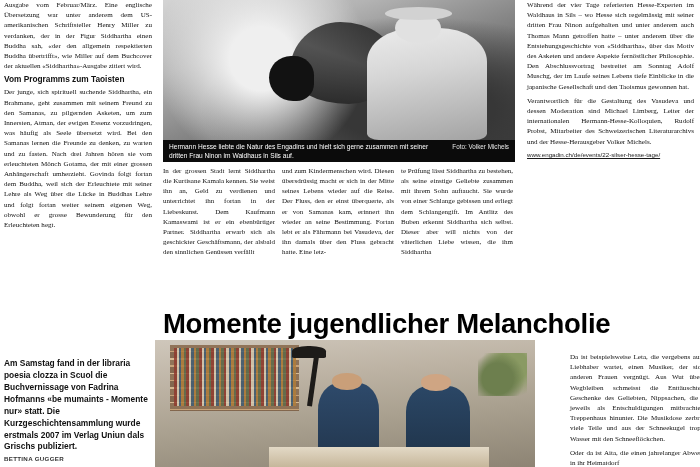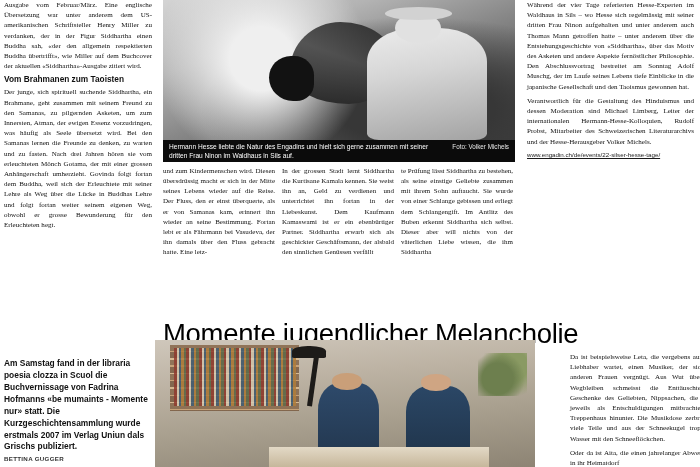--- a/index.html
+++ b/index.html
@@ -96,23 +96,23 @@
 
   
   .midcols{
     position:absolute;left:163px;top:166px;width:352px;
     display:flex;gap:7px;
   }
   .midcols .col{width:112px;font-size:7.0px;}
 
   
   .headline{
-    position:absolute;left:163px;top:302px;width:520px;
-    font-family:"Liberation Sans", sans-serif;
-    font-weight:normal;
+    position:absolute;left:163px;top:292px;width:520px;
+    font-family:"Liberation Sans", sans-serif;
+    font-weight:bold;
     font-size:27.5px;
     letter-spacing:-.3px;
     color:#000;
     line-height:1;
   }
 
   
   .lead{
     position:absolute;left:4px;top:358px;width:146px;
     font-family:"Liberation Sans", sans-serif;
@@ -195,21 +195,21 @@
   .bottom-right .col{font-size:7.05px;}
 </style>
 </head>
 <body>
 
 <div class="page">
 
   <div class="top-left">
     <div class="col">
       <p>Ausgabe vom Februar/März. Eine englische Übersetzung war unter anderem dem US-amerikanischen Schriftsteller Henry Miller zu verdanken, der in der Figur Siddhartha einen Buddha sah, «der den allgemein respektierten Buddha übertrifft», wie Miller auf dem Buchcover der aktuellen «Siddhartha»-Ausgabe zitiert wird.</p>
-      <h3 class="subhead">Vom Brahmanen zum Taoisten</h3>
+      <h3 class="subhead">Vom Programms zum Taoisten</h3>
       <p>Der junge, sich spirituell suchende Siddhartha, ein Brahmane, geht zusammen mit seinem Freund zu den Samanas, zu pilgernden Asketen, um zum Innersten, Atman, der ewigen Essenz vorzudringen, was häufig als Seele übersetzt wird. Bei den Samanas lernen die Freunde zu denken, zu warten und zu fasten. Nach drei Jahren hören sie vom erleuchteten Mönch Gotama, der mit einer grossen Anhängerschaft umherzieht. Govinda folgt fortan dem Buddha, weil sich der Erleuchtete mit seiner Lehre als Weg über die Lücke in Buddhas Lehre und folgt fortan weiter seinem eigenen Weg, obwohl er grosse Bewunderung für den Erleuchteten hegt.</p>
     </div>
   </div>
 
   <div class="photo-wrap">
     <div class="photo">
       <div class="ph-cow"></div>
       <div class="ph-head"></div>
       <div class="ph-man"></div>
       <div class="ph-man-head"></div>
@@ -217,31 +217,31 @@
     </div>
   </div>
   <div class="caption-bar">
     <span class="caption-txt">Hermann Hesse liebte die Natur des Engadins und hielt sich gerne zusammen mit seiner dritten Frau Ninon im Waldhaus in Sils auf.</span>
     <span class="caption-credit">Foto: Volker Michels</span>
   </div>
 
   <div class="top-right">
     <div class="col">
       <p>Während der vier Tage referierten Hesse-Experten im Waldhaus in Sils – wo Hesse sich regelmässig mit seiner dritten Frau Ninon aufgehalten und unter anderem auch Thomas Mann getroffen hatte – unter anderem über die Entstehungsgeschichte von «Siddhartha», über das Motiv des Asketen und andere Aspekte fernöstlicher Philosophie. Den Abschlussvortrag bestreitet am Sonntag Adolf Muschg, der im Laufe seines Lebens tiefe Einblicke in die japanische Gesellschaft und den Taoismus gewonnen hat.</p>
-      <p>Verantwortlich für die Gestaltung des Hinduismus und dessen Moderation sind Michael Limberg, Leiter der internationalen Hermann-Hesse-Kolloquien, Rudolf Probst, Mitarbeiter des Schweizerischen Literaturarchivs und der Hesse-Herausgeber Volker Michels.</p>
+      <p>Verantwortlich für die Gestaltung des Vasudeva und dessen Moderation sind Michael Limberg, Leiter der internationalen Hermann-Hesse-Kolloquien, Rudolf Probst, Mitarbeiter des Schweizerischen Literaturarchivs und der Hesse-Herausgeber Volker Michels.</p>
       <a class="url" href="#">www.engadin.ch/de/events/22-silser-hesse-tage/</a>
     </div>
   </div>
 
   <div class="midcols">
     <div class="col">
+      <p>In der grossen Stadt lernt Siddhartha die Kurtisane Kamala kennen. Sie weist ihn an, Geld zu verdienen und unterrichtet ihn fortan in der Liebeskunst. Dem Kaufmann Kamaswami ist er ein ebenbürtiger Partner. Siddhartha erwarb sich als geschickter Geschäftsmann, der alsbald den sinnlichen Genüssen verfällt</p>
+    </div>
+    <div class="col">
       <p>und zum Kindermenschen wird. Diesen übersdrüssig macht er sich in der Mitte seines Lebens wieder auf die Reise. Der Fluss, den er einst überquerte, als er von Samanas kam, erinnert ihn wieder an seine Bestimmung. Fortan lebt er als Fährmann bei Vasudeva, der ihn damals über den Fluss gebracht hatte. Eine letz-</p>
-    </div>
-    <div class="col">
-      <p>In der grossen Stadt lernt Siddhartha die Kurtisane Kamala kennen. Sie weist ihn an, Geld zu verdienen und unterrichtet ihn fortan in der Liebeskunst. Dem Kaufmann Kamaswami ist er ein ebenbürtiger Partner. Siddhartha erwarb sich als geschickter Geschäftsmann, der alsbald den sinnlichen Genüssen verfällt</p>
     </div>
     <div class="col">
       <p>te Prüfung lässt Siddhartha zu bestehen, als seine einstige Geliebte zusammen mit ihrem Sohn auftaucht. Sie wurde von einer Schlange gebissen und erliegt dem Schlangengift. Im Antlitz des Buben erkennt Siddhartha sich selbst. Dieser aber will nichts von der väterlichen Liebe wissen, die ihm Siddhartha</p>
     </div>
   </div>
 
   <h1 class="headline">Momente jugendlicher Melancholie</h1>
 
   <div class="lead">Am Samstag fand in der libraria poesia clozza in Scuol die Buchvernissage von Fadrina Hofmanns «be mumaints - Momente nur» statt. Die Kurzgeschichtensammlung wurde erstmals 2007 im Verlag Uniun dals Grischs publiziert.</div>
   <div class="byline">BETTINA GUGGER</div>

